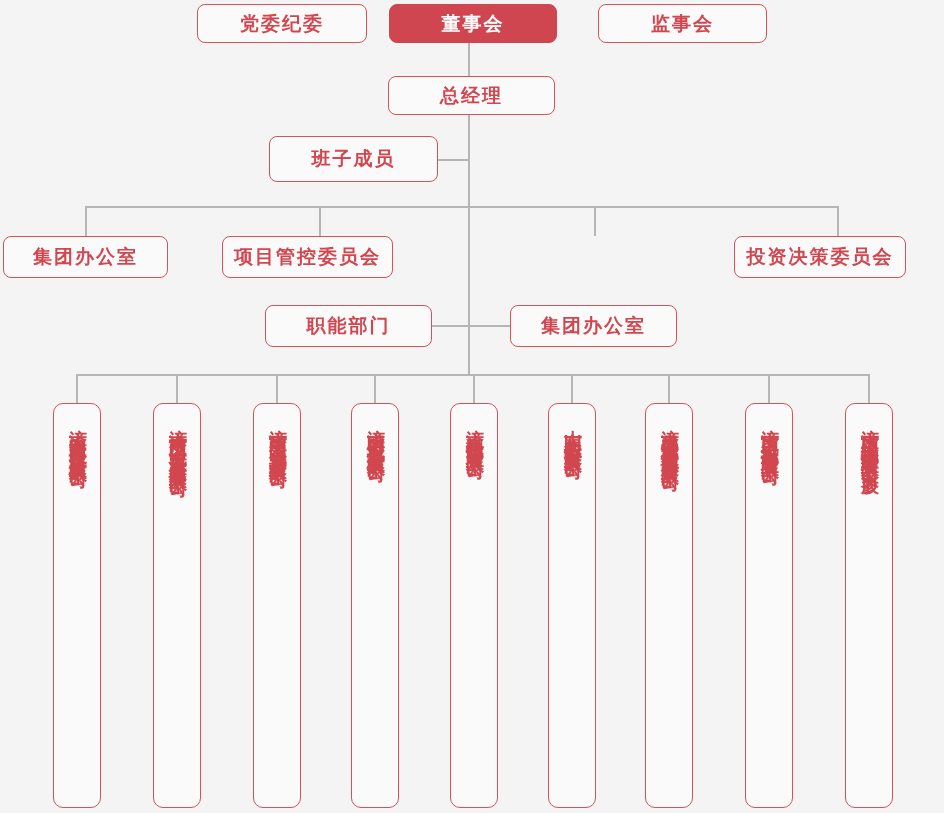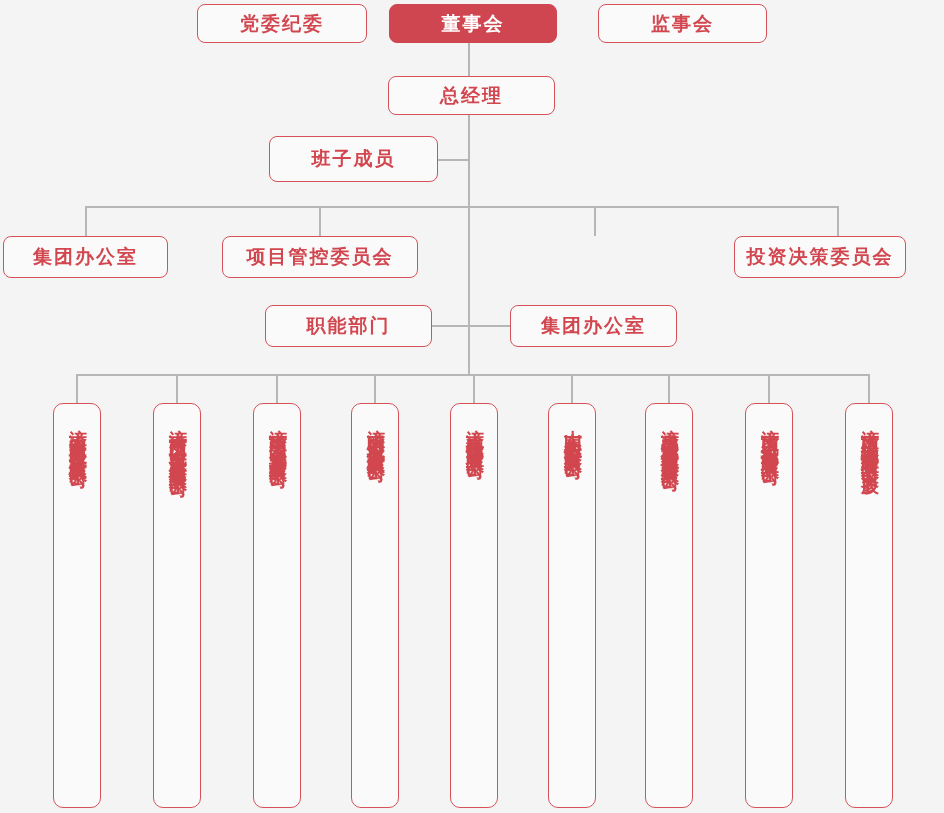--- a/index.html
+++ b/index.html
@@ -104,21 +104,21 @@
     <span>总经理</span>
   </div>
 
   <div class="node" style="left:269px;top:136px;width:169px;height:46px">
     <span>班子成员</span>
   </div>
 
   <div class="node" style="left:3px;top:236px;width:165px;height:42px">
     <span>集团办公室</span>
   </div>
-  <div class="node" style="left:222px;top:236px;width:196px;height:42px">
+  <div class="node" style="left:222px;top:236px;width:171px;height:42px">
     <span>项目管控委员会</span>
   </div>
   <div class="node" style="left:734px;top:236px;width:172px;height:42px">
     <span>投资决策委员会</span>
   </div>
 
   <div class="node" style="left:265px;top:305px;width:167px;height:42px">
     <span>职能部门</span>
   </div>
   <div class="node" style="left:510px;top:305px;width:167px;height:42px">

